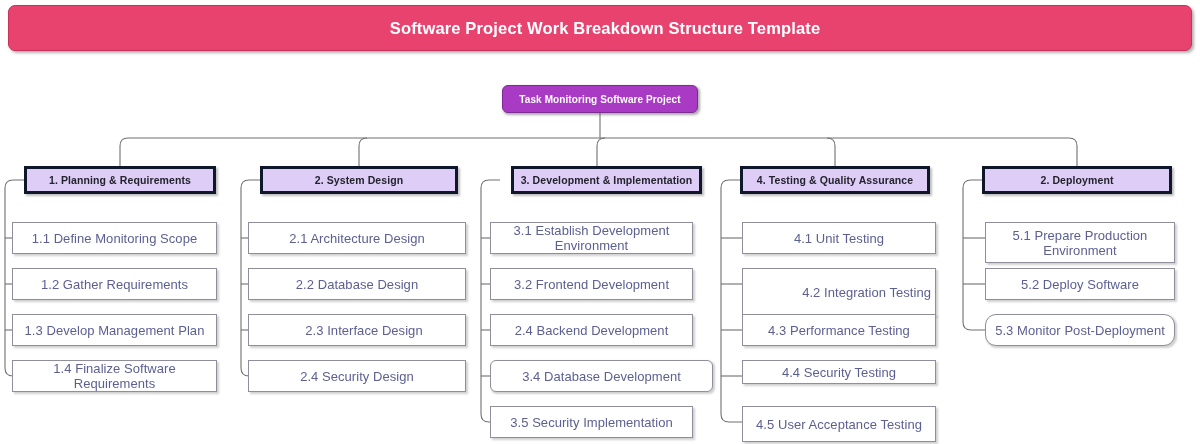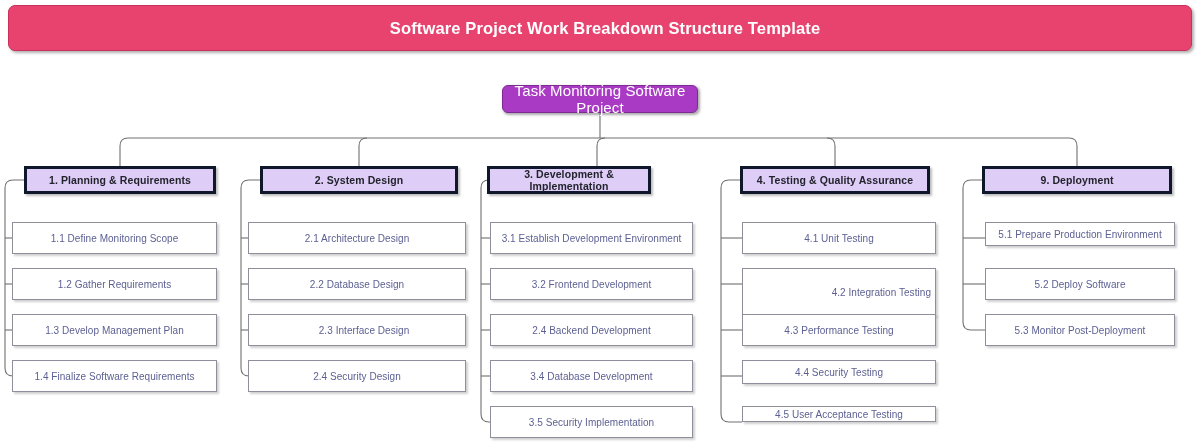--- a/index.html
+++ b/index.html
@@ -69,22 +69,22 @@
   }
 
   .node.root {
     background: #a93ac4;
     border: 1px solid #7d2a92;
     border-radius: 6px;
     box-shadow: 1.5px 1.5px 2.5px rgba(90,90,90,0.5);
   }
   .node.root span {
     color: #ffffff;
-    font-size: 15px;
-    font-weight: normal;
+    font-size: 10px;
+    font-weight: bold;
     letter-spacing: 0.1px;
   }
 
   .node.header {
     background: #ddcdf7;
     border: 3px solid #0f172a;
     box-shadow: 1.5px 1.5px 2px rgba(110,110,110,0.45);
   }
   .node.header span {
     color: #23232c;
@@ -93,21 +93,21 @@
     letter-spacing: 0.1px;
   }
 
   .node.leaf {
     background: #ffffff;
     border: 1px solid #8f8f9c;
     box-shadow: 1.5px 1.5px 2px rgba(120,120,120,0.35);
   }
   .node.leaf span {
     color: #5b5f92;
-    font-size: 10px;
+    font-size: 13px;
     font-weight: normal;
     letter-spacing: 0.05px;
     padding: 0 4px;
   }
 </style>
 </head>
 <body>
 
 <div id="canvas">
 
@@ -178,63 +178,63 @@
       </div>
       <div class="node leaf" style="left: 248px; top: 268px; width: 218px; height: 32px;">
         <span>2.2 Database Design</span>
       </div>
       <div class="node leaf" style="left: 248px; top: 314px; width: 218px; height: 32px; padding-left: 14px;">
         <span>2.3 Interface Design</span>
       </div>
       <div class="node leaf" style="left: 248px; top: 360px; width: 218px; height: 32px;">
         <span>2.4 Security Design</span>
       </div>
-      <div class="node header" style="left: 487px; top: 166px; width: 164px; height: 28px;">
+      <div class="node header" style="left: 511px; top: 166px; width: 191px; height: 28px;">
         <span>3. Development &amp; Implementation</span>
       </div>
       <div class="node leaf" style="left: 490px; top: 222px; width: 203px; height: 32px;">
         <span>3.1 Establish Development Environment</span>
       </div>
       <div class="node leaf" style="left: 490px; top: 268px; width: 203px; height: 32px;">
         <span>3.2 Frontend Development</span>
       </div>
       <div class="node leaf" style="left: 490px; top: 314px; width: 203px; height: 32px;">
         <span>2.4 Backend Development</span>
       </div>
-      <div class="node leaf" style="left: 490px; top: 360px; width: 203px; height: 32px;">
+      <div class="node leaf" style="left: 490px; top: 360px; width: 223px; height: 32px; border-radius: 6px;">
         <span>3.4 Database Development</span>
       </div>
       <div class="node leaf" style="left: 490px; top: 406px; width: 203px; height: 32px;">
         <span>3.5 Security Implementation</span>
       </div>
       <div class="node header" style="left: 740px; top: 166px; width: 190px; height: 28px;">
         <span>4. Testing &amp; Quality Assurance</span>
       </div>
       <div class="node leaf" style="left: 742px; top: 222px; width: 194px; height: 32px;">
         <span>4.1 Unit Testing</span>
       </div>
       <div class="node leaf" style="left: 742px; top: 268px; width: 194px; height: 48px; justify-content: flex-end;">
         <span>4.2 Integration Testing</span>
       </div>
       <div class="node leaf" style="left: 742px; top: 314px; width: 194px; height: 32px;">
         <span>4.3 Performance Testing</span>
       </div>
       <div class="node leaf" style="left: 742px; top: 360px; width: 194px; height: 24px;">
         <span>4.4 Security Testing</span>
       </div>
-      <div class="node leaf" style="left: 742px; top: 406px; width: 194px; height: 16px;">
+      <div class="node leaf" style="left: 742px; top: 406px; width: 194px; height: 36px;">
         <span>4.5 User Acceptance Testing</span>
       </div>
       <div class="node header" style="left: 982px; top: 166px; width: 190px; height: 28px;">
-        <span>9. Deployment</span>
-      </div>
-      <div class="node leaf" style="left: 985px; top: 222px; width: 190px; height: 24px;">
+        <span>2. Deployment</span>
+      </div>
+      <div class="node leaf" style="left: 985px; top: 222px; width: 190px; height: 41px;">
         <span>5.1 Prepare Production Environment</span>
       </div>
       <div class="node leaf" style="left: 985px; top: 268px; width: 190px; height: 32px;">
         <span>5.2 Deploy Software</span>
       </div>
-      <div class="node leaf" style="left: 985px; top: 314px; width: 190px; height: 32px;">
+      <div class="node leaf" style="left: 985px; top: 314px; width: 190px; height: 32px; border-radius: 11px;">
         <span>5.3 Monitor Post-Deployment</span>
       </div>
     </div>
 
 </div>
 
 </body></html>

